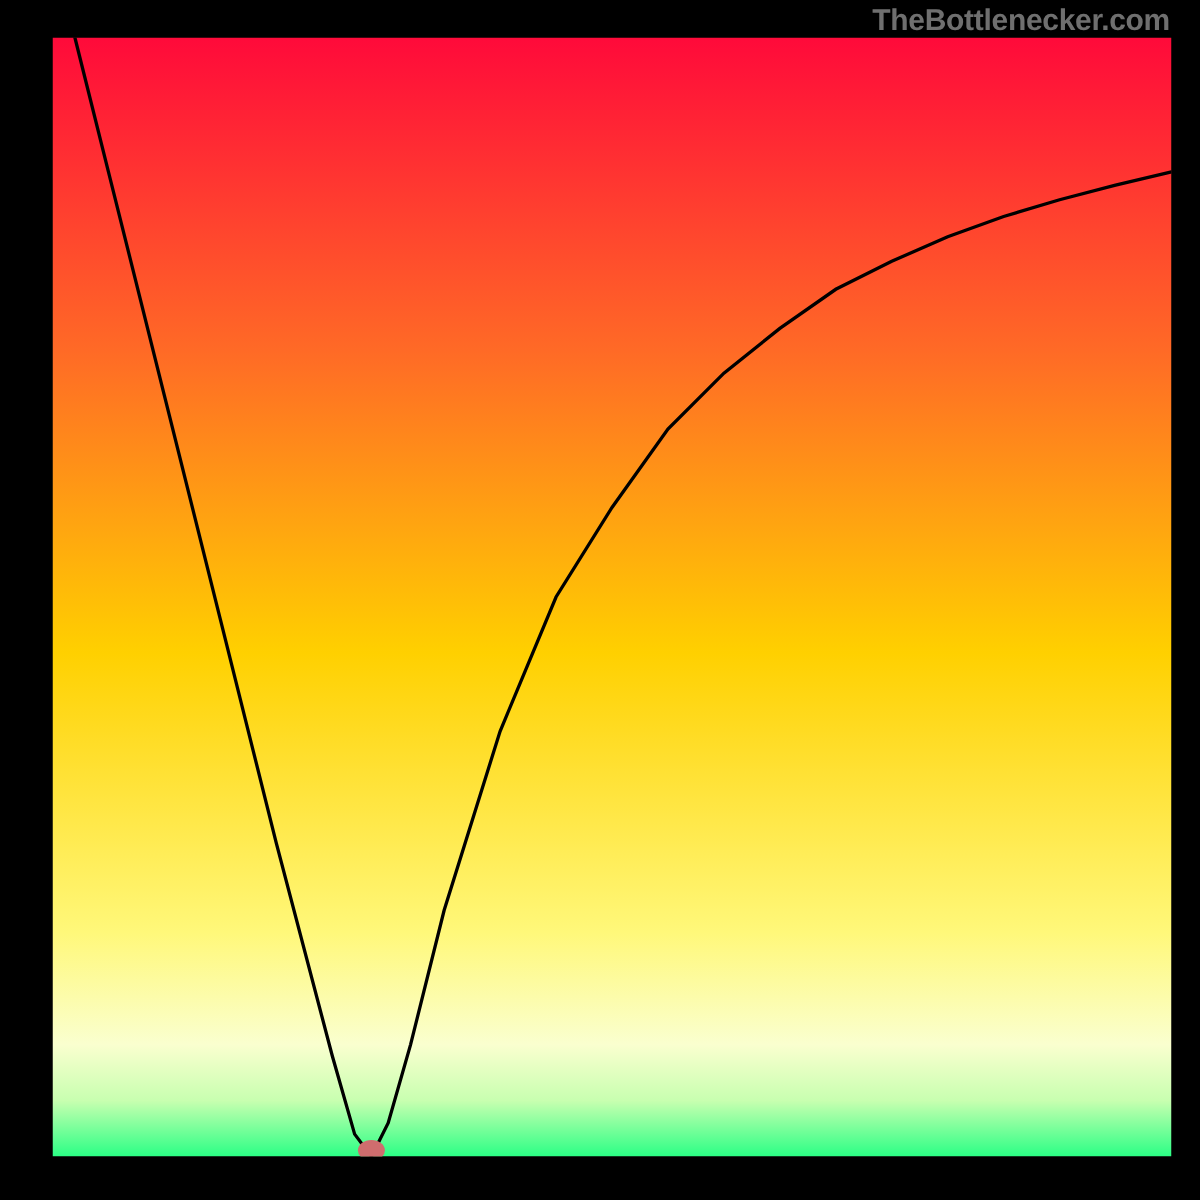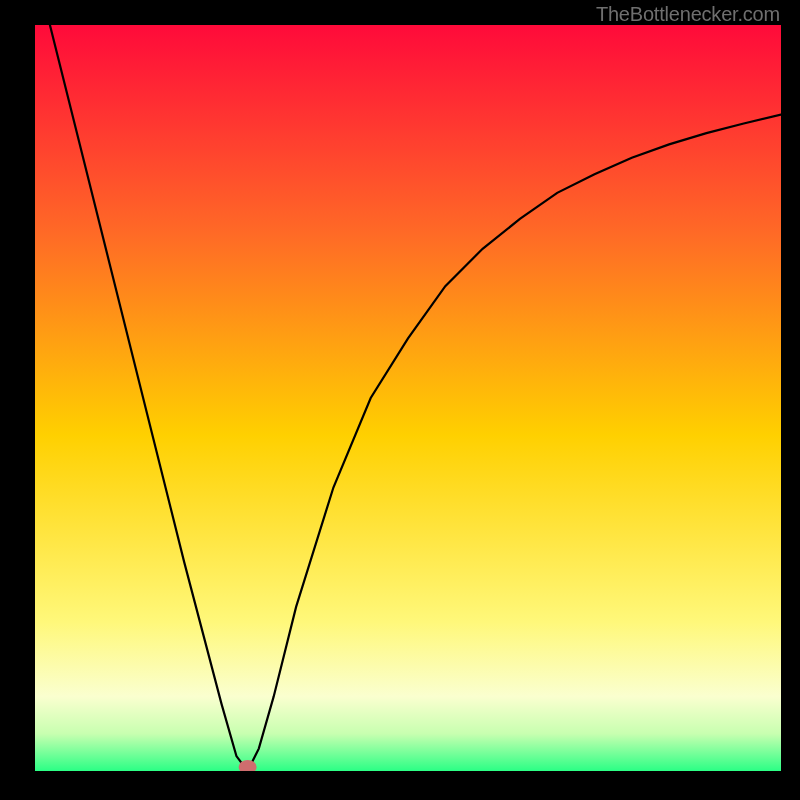--- a/index.html
+++ b/index.html
@@ -23,21 +23,21 @@
     top: 25px;
     width: 746px;
     height: 746px;
   }
   .attribution {
     position: absolute;
     top: 3px;
     right: 20px;
     color: #6f6f6f;
     font-size: 20px;
-    font-weight: 400;
+    font-weight: 700;
     letter-spacing: -0.2px;
   }
 </style>
 </head>
 <body>
 
 <div class="frame">
   <div class="attribution">TheBottlenecker.com</div>
 
   <svg class="plot-area" viewBox="0 0 746 746" preserveAspectRatio="none">

